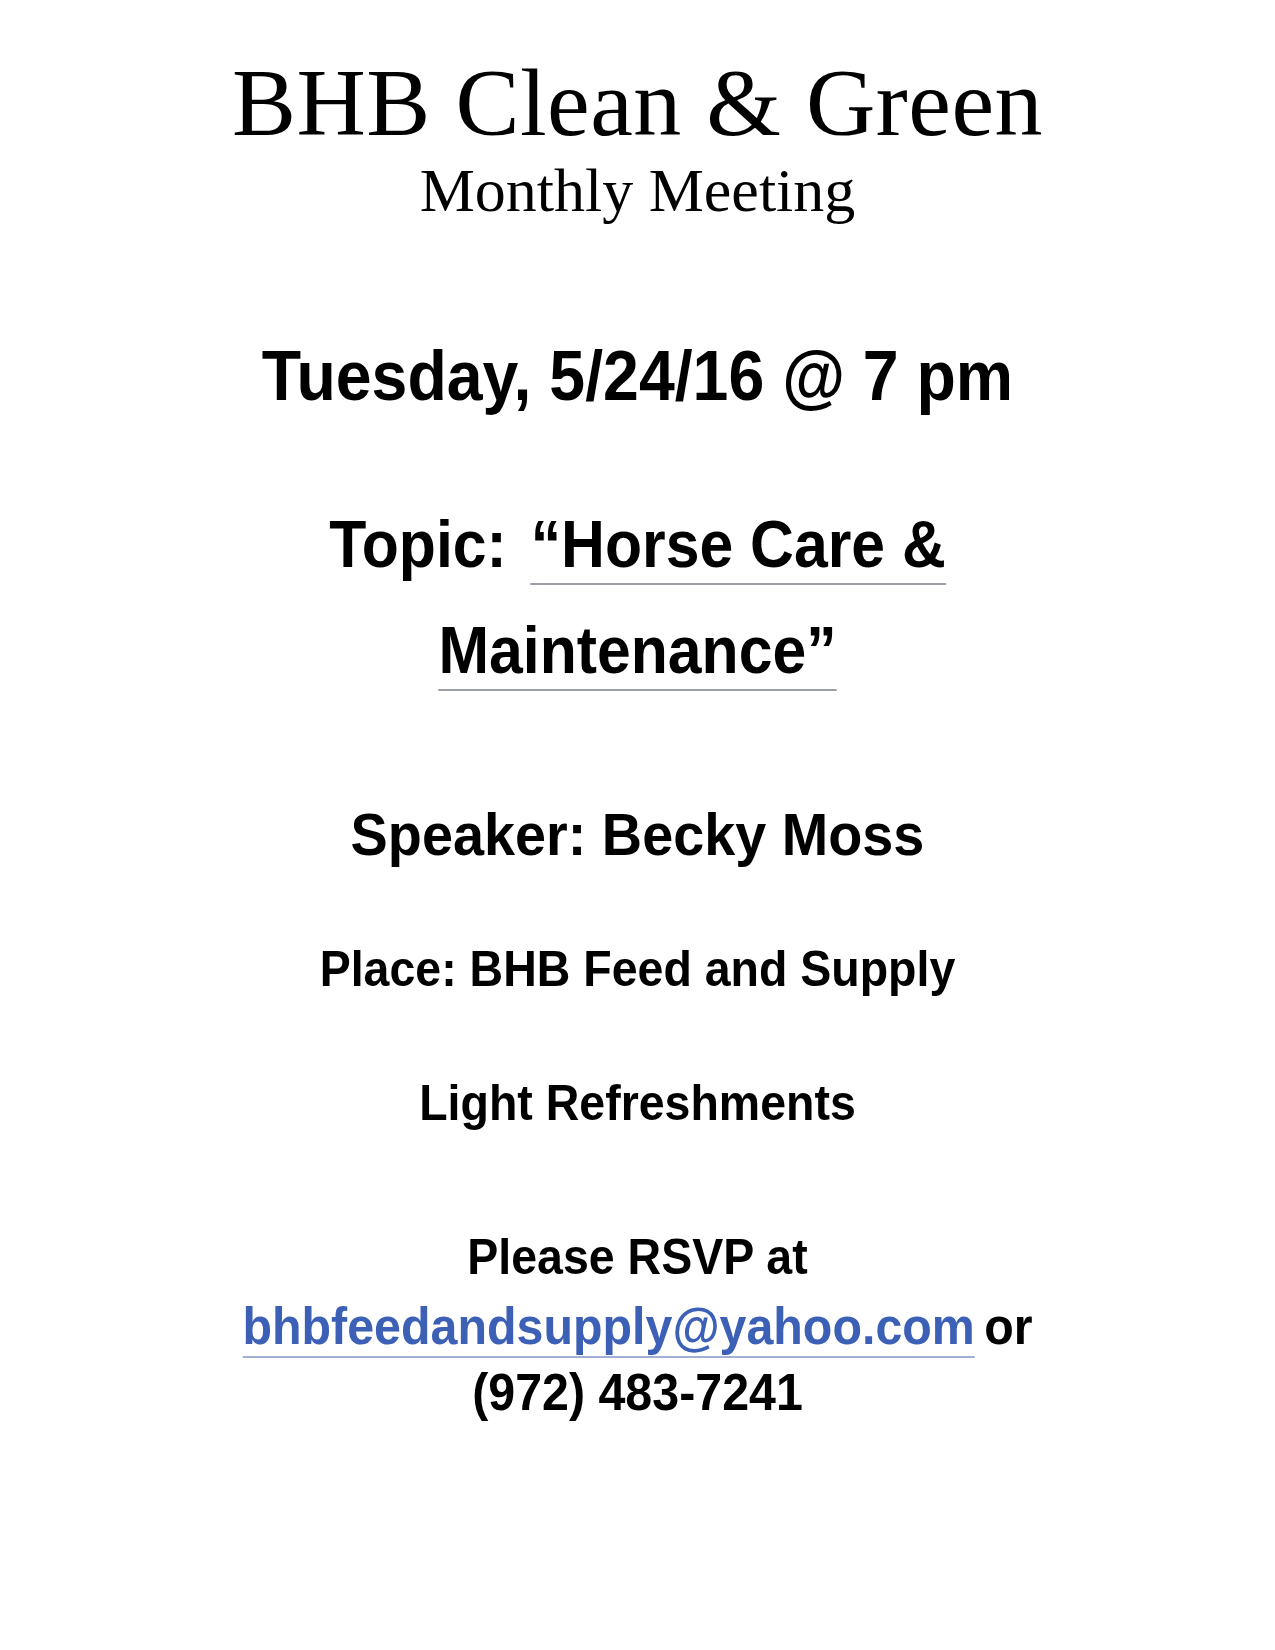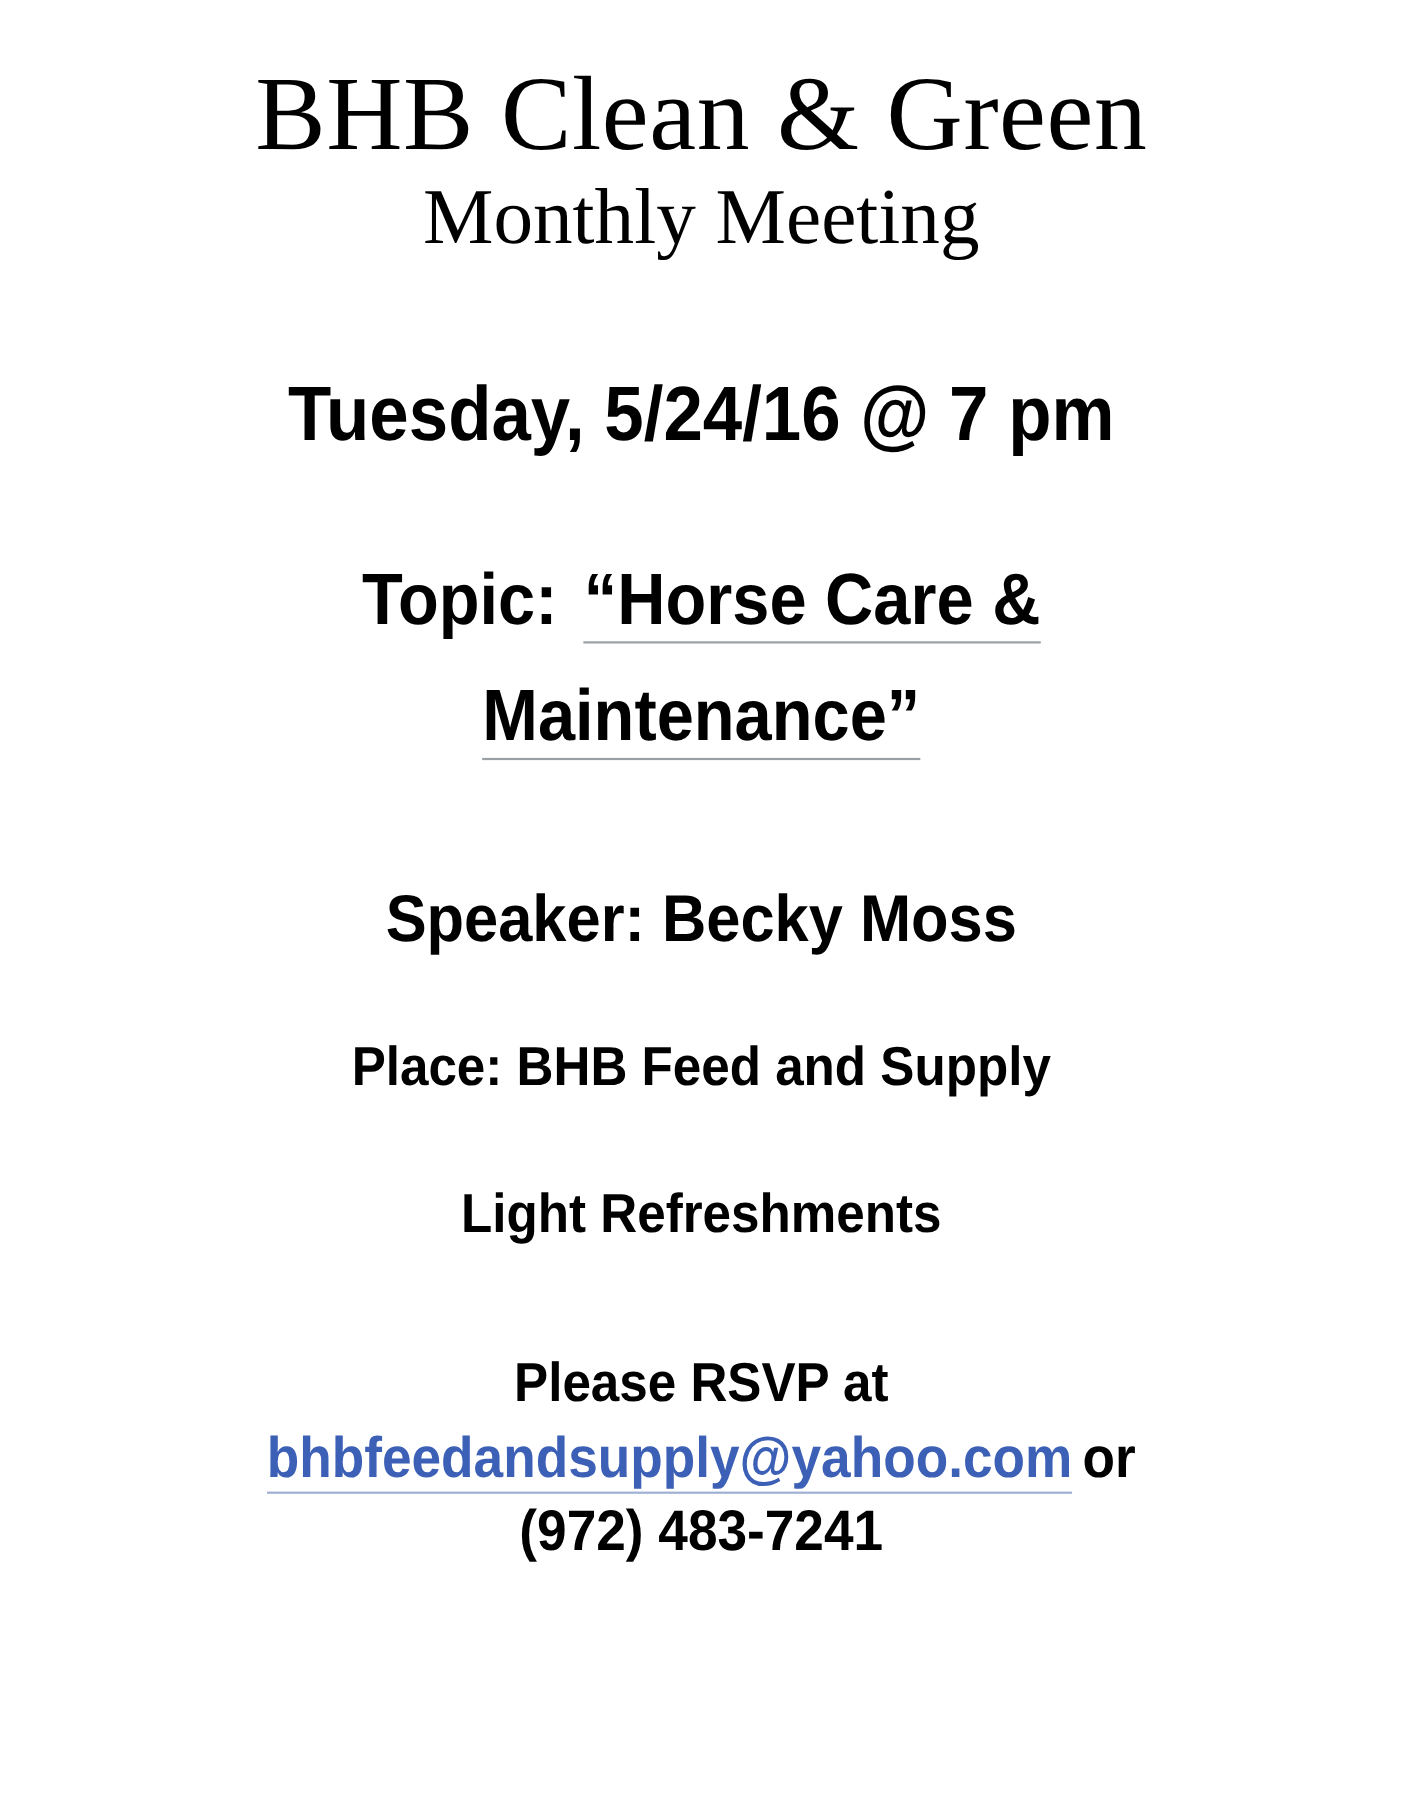--- a/index.html
+++ b/index.html
@@ -36,21 +36,21 @@
   .title-line-1 {
     font-family: "Liberation Serif", "DejaVu Serif", serif;
     font-size: 96px;
     line-height: 1.02;
     font-weight: 400;
     letter-spacing: 0.5px;
     white-space: nowrap;
   }
   .title-line-2 {
     font-family: "Liberation Serif", "DejaVu Serif", serif;
-    font-size: 72px;
+    font-size: 62px;
     line-height: 1.25;
     font-weight: 400;
     white-space: nowrap;
   }
 
   
   .line {
     position: absolute;
     left: 0;
     right: 0;

